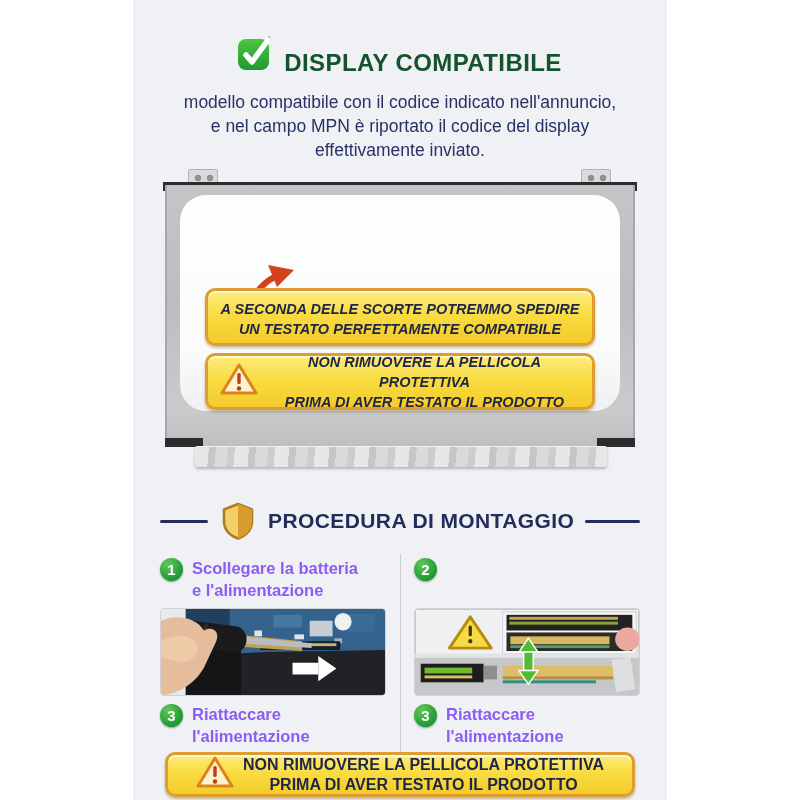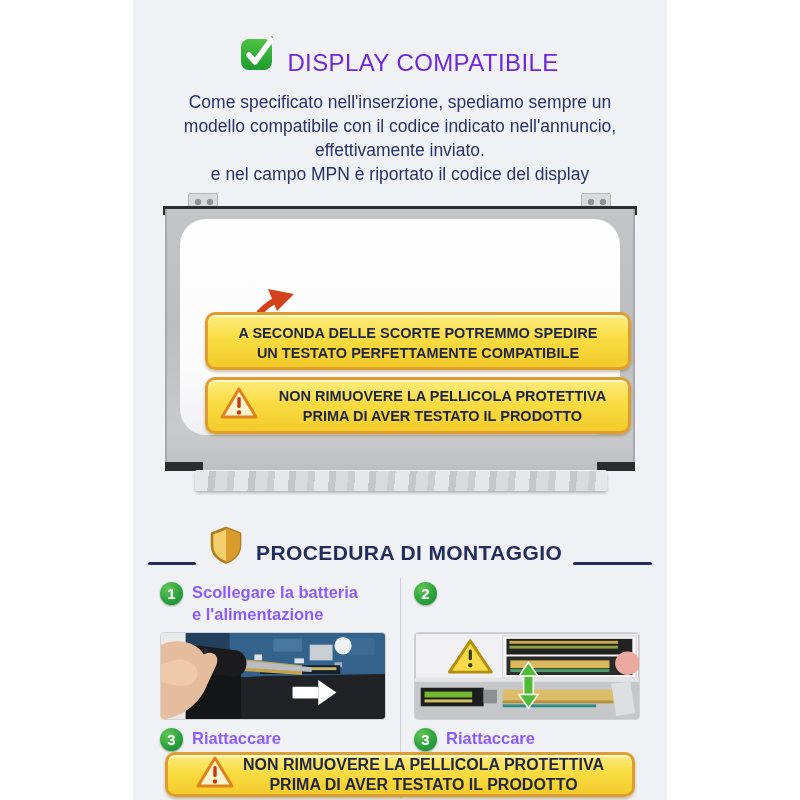--- a/index.html
+++ b/index.html
@@ -5,21 +5,21 @@
   * { margin:0; padding:0; box-sizing:border-box; }
   html,body { background:#ffffff; }
   body { width:800px; height:800px; font-family:"Liberation Sans", sans-serif; }
   .page {
     width:534px; height:800px; margin:0 auto; background:#f0f1f4;
     position:relative; overflow:hidden;
   }
 
   
   .hdr { display:flex; align-items:center; justify-content:center; gap:13px; padding-top:30px; }
-  .hdr h1 { font-size:24px; font-weight:normal; color:#6d28d9; letter-spacing:.4px;margin-top:19px; }
+  .hdr h1 { font-size:24px; font-weight:bold; color:#14532d; letter-spacing:.4px;margin-top:19px; }
   .check-icon svg { display:block; overflow:visible; }
 
   .intro { margin-top:13px; text-align:center; color:#273266; font-size:17.5px; line-height:24px; }
   .intro div { white-space:nowrap; }
 
   
   .panel-figure { position:relative; height:300px; margin-top:6px; }
   .bracket {
     position:absolute; top:1px; width:30px; height:17px; background:#d9dadc;
     border:1px solid #b2b3b5; border-radius:2px;
@@ -41,32 +41,32 @@
   .edge-dark { position:absolute; bottom:0; width:38px; height:9px; background:#2b2c2e; }
   .edge-dark.e-left { left:0; } .edge-dark.e-right { right:0; }
   .foil {
     position:absolute; left:62px; width:412px; top:278px; height:21px; border-radius:3px;
     background:repeating-linear-gradient(95deg,#e6e7e9 0 14px,#c5c6c8 14px 21px,#d9dadc 21px 33px,#cccdcf 33px 40px);
     box-shadow:0 2px 3px rgba(0,0,0,.25), inset 0 1px 0 #f2f3f5;
   }
   .red-arrow { position:absolute; left:103px; top:95px; }
 
   .note {
-    position:absolute; left:72px; width:426px; border:3px solid #dd9e2f; border-radius:10px;
+    position:absolute; left:72px; width:390px; border:3px solid #dd9e2f; border-radius:10px;
     background:linear-gradient(180deg,#fdec7e 0%,#f9dc42 45%,#f3cb2a 100%);
     box-shadow:inset 0 2px 0 rgba(255,255,255,.65), 0 2px 3px rgba(110,75,0,.35);
-    color:#1f2545; font-weight:bold; font-size:14.5px; line-height:20px; text-align:center;
+    color:#1f2545; font-weight:bold; font-size:14.5px; line-height:20px; text-align:center;font-style:italic;
   }
   .note-stock { top:120px; height:58px; padding-top:8px; }
   .note-film  { top:185px; height:57px; display:flex; align-items:center; padding:0 10px 0 12px; gap:9px; }
   .note-film .warn-triangle { flex:none; }
   .note-film .note-lines { flex:1; }
 
   
-  .proc-header { display:flex; align-items:flex-end; gap:11px; margin-top:33px; padding:0 15px; }
+  .proc-header { display:flex; align-items:center; gap:11px; margin-top:33px; padding:0 27px; }
   .proc-header .rule { height:3px; background:#232d5b; border-radius:2px; }
   .rule.r-left { flex:0 0 48px; } .rule.r-right { flex:1; }
   .proc-header h2 { font-size:21px; font-weight:bold; color:#222d5b; letter-spacing:.4px; white-space:nowrap; }
   .shield-icon svg { display:block; }
 
   
   .proc-grid { position:relative; display:grid; grid-template-columns:1fr 1fr; column-gap:28px; padding:0 27px; margin-top:9px; }
   .vdivider { position:absolute; left:50%; top:4px; bottom:2px; width:1px; background:#ced0d6; }
   .step { display:flex; align-items:flex-start; gap:9px; margin:7px 0 7px; min-height:44px; }
   .badge {
@@ -105,24 +105,23 @@
         </defs>
         <rect x="0" y="2" width="31" height="31" rx="8" fill="url(#gGreen)"></rect>
         <path d="M27,3 L31,-1 L33,3 L29,7 Z" fill="#177c2a"></path>
         <path d="M8,18 L14,25 L30,3" fill="none" stroke="#ffffff" stroke-width="5.5" stroke-linecap="round" stroke-linejoin="round"></path>
       </svg>
     </span>
     <h1>DISPLAY COMPATIBILE</h1>
   </div>
 
   <div class="intro">
-    <div>Come specificato nell'inserzione, spediamo sempre un</div>
     <div>modello compatibile con il codice indicato nell'annuncio,</div>
+    <div>e nel campo MPN è riportato il codice del display</div>
     <div>effettivamente inviato.</div>
-    <div>e nel campo MPN è riportato il codice del display</div>
   </div>
 
   <div class="panel-figure">
     <div class="bracket b-left"></div>
     <div class="bracket b-right"></div>
     <div class="panel-top-bar"></div>
     <div class="panel-body">
       <div class="panel-inner"></div>
       <div class="edge-dark e-left"></div>
       <div class="edge-dark e-right"></div>

